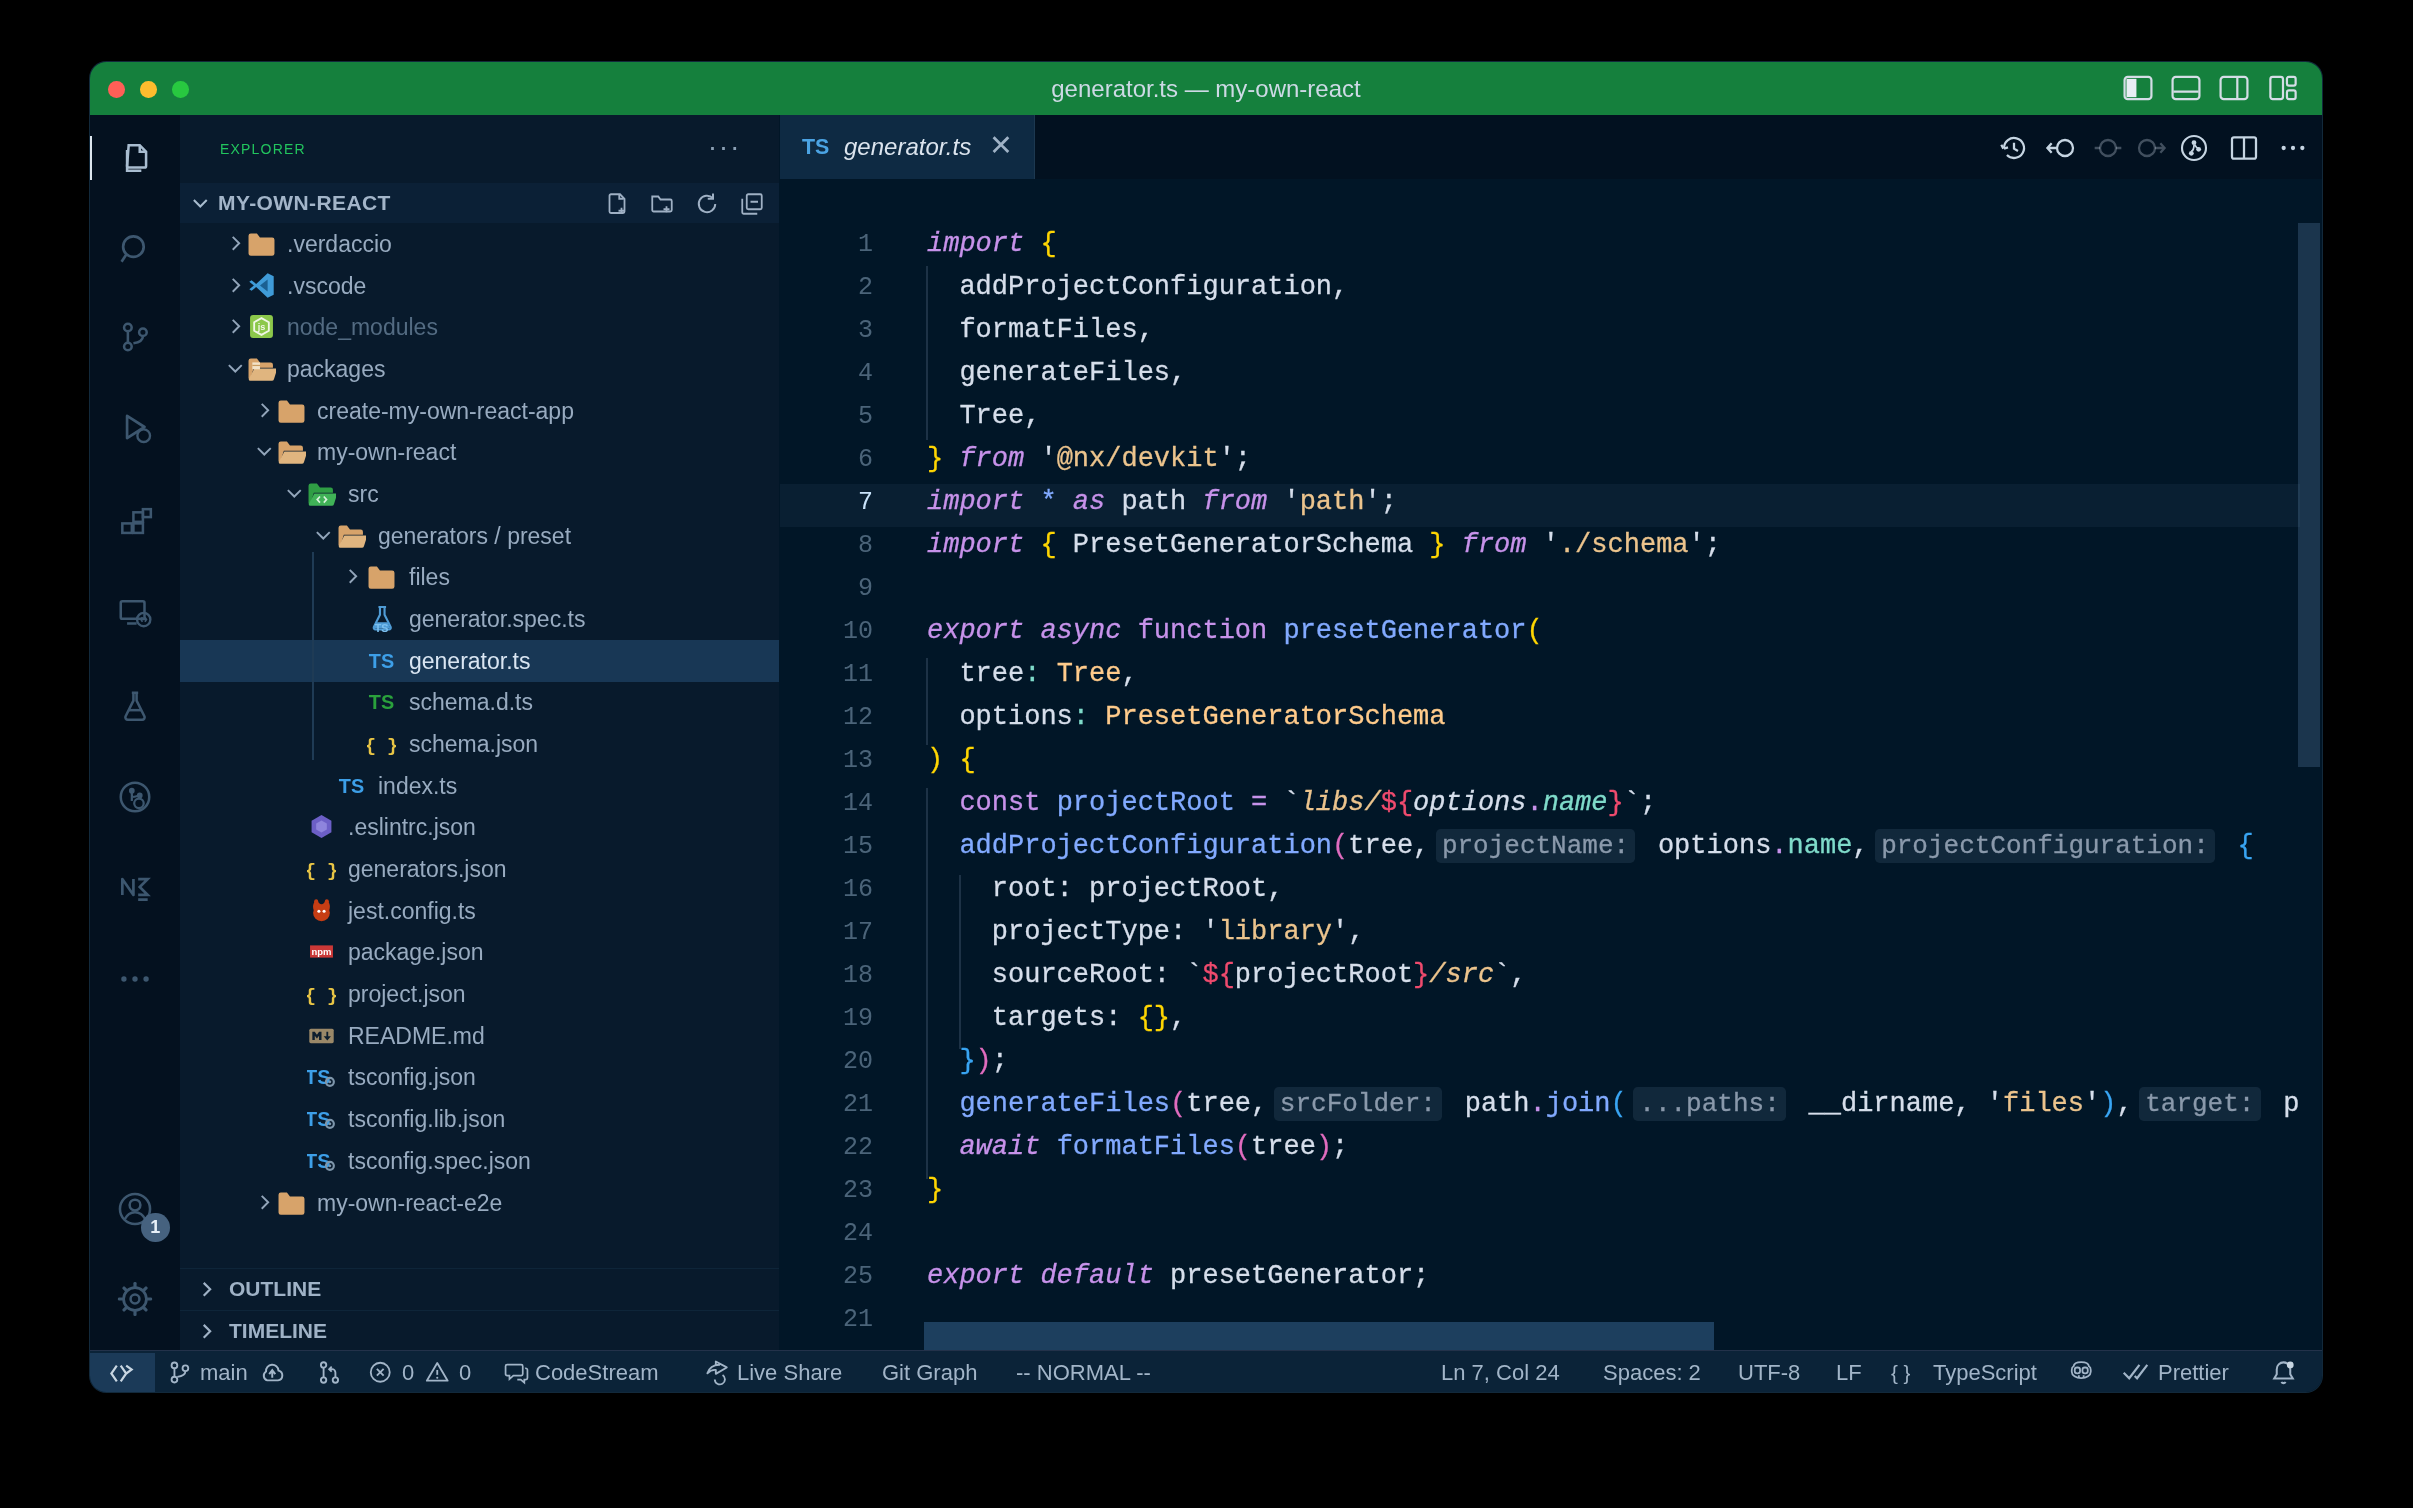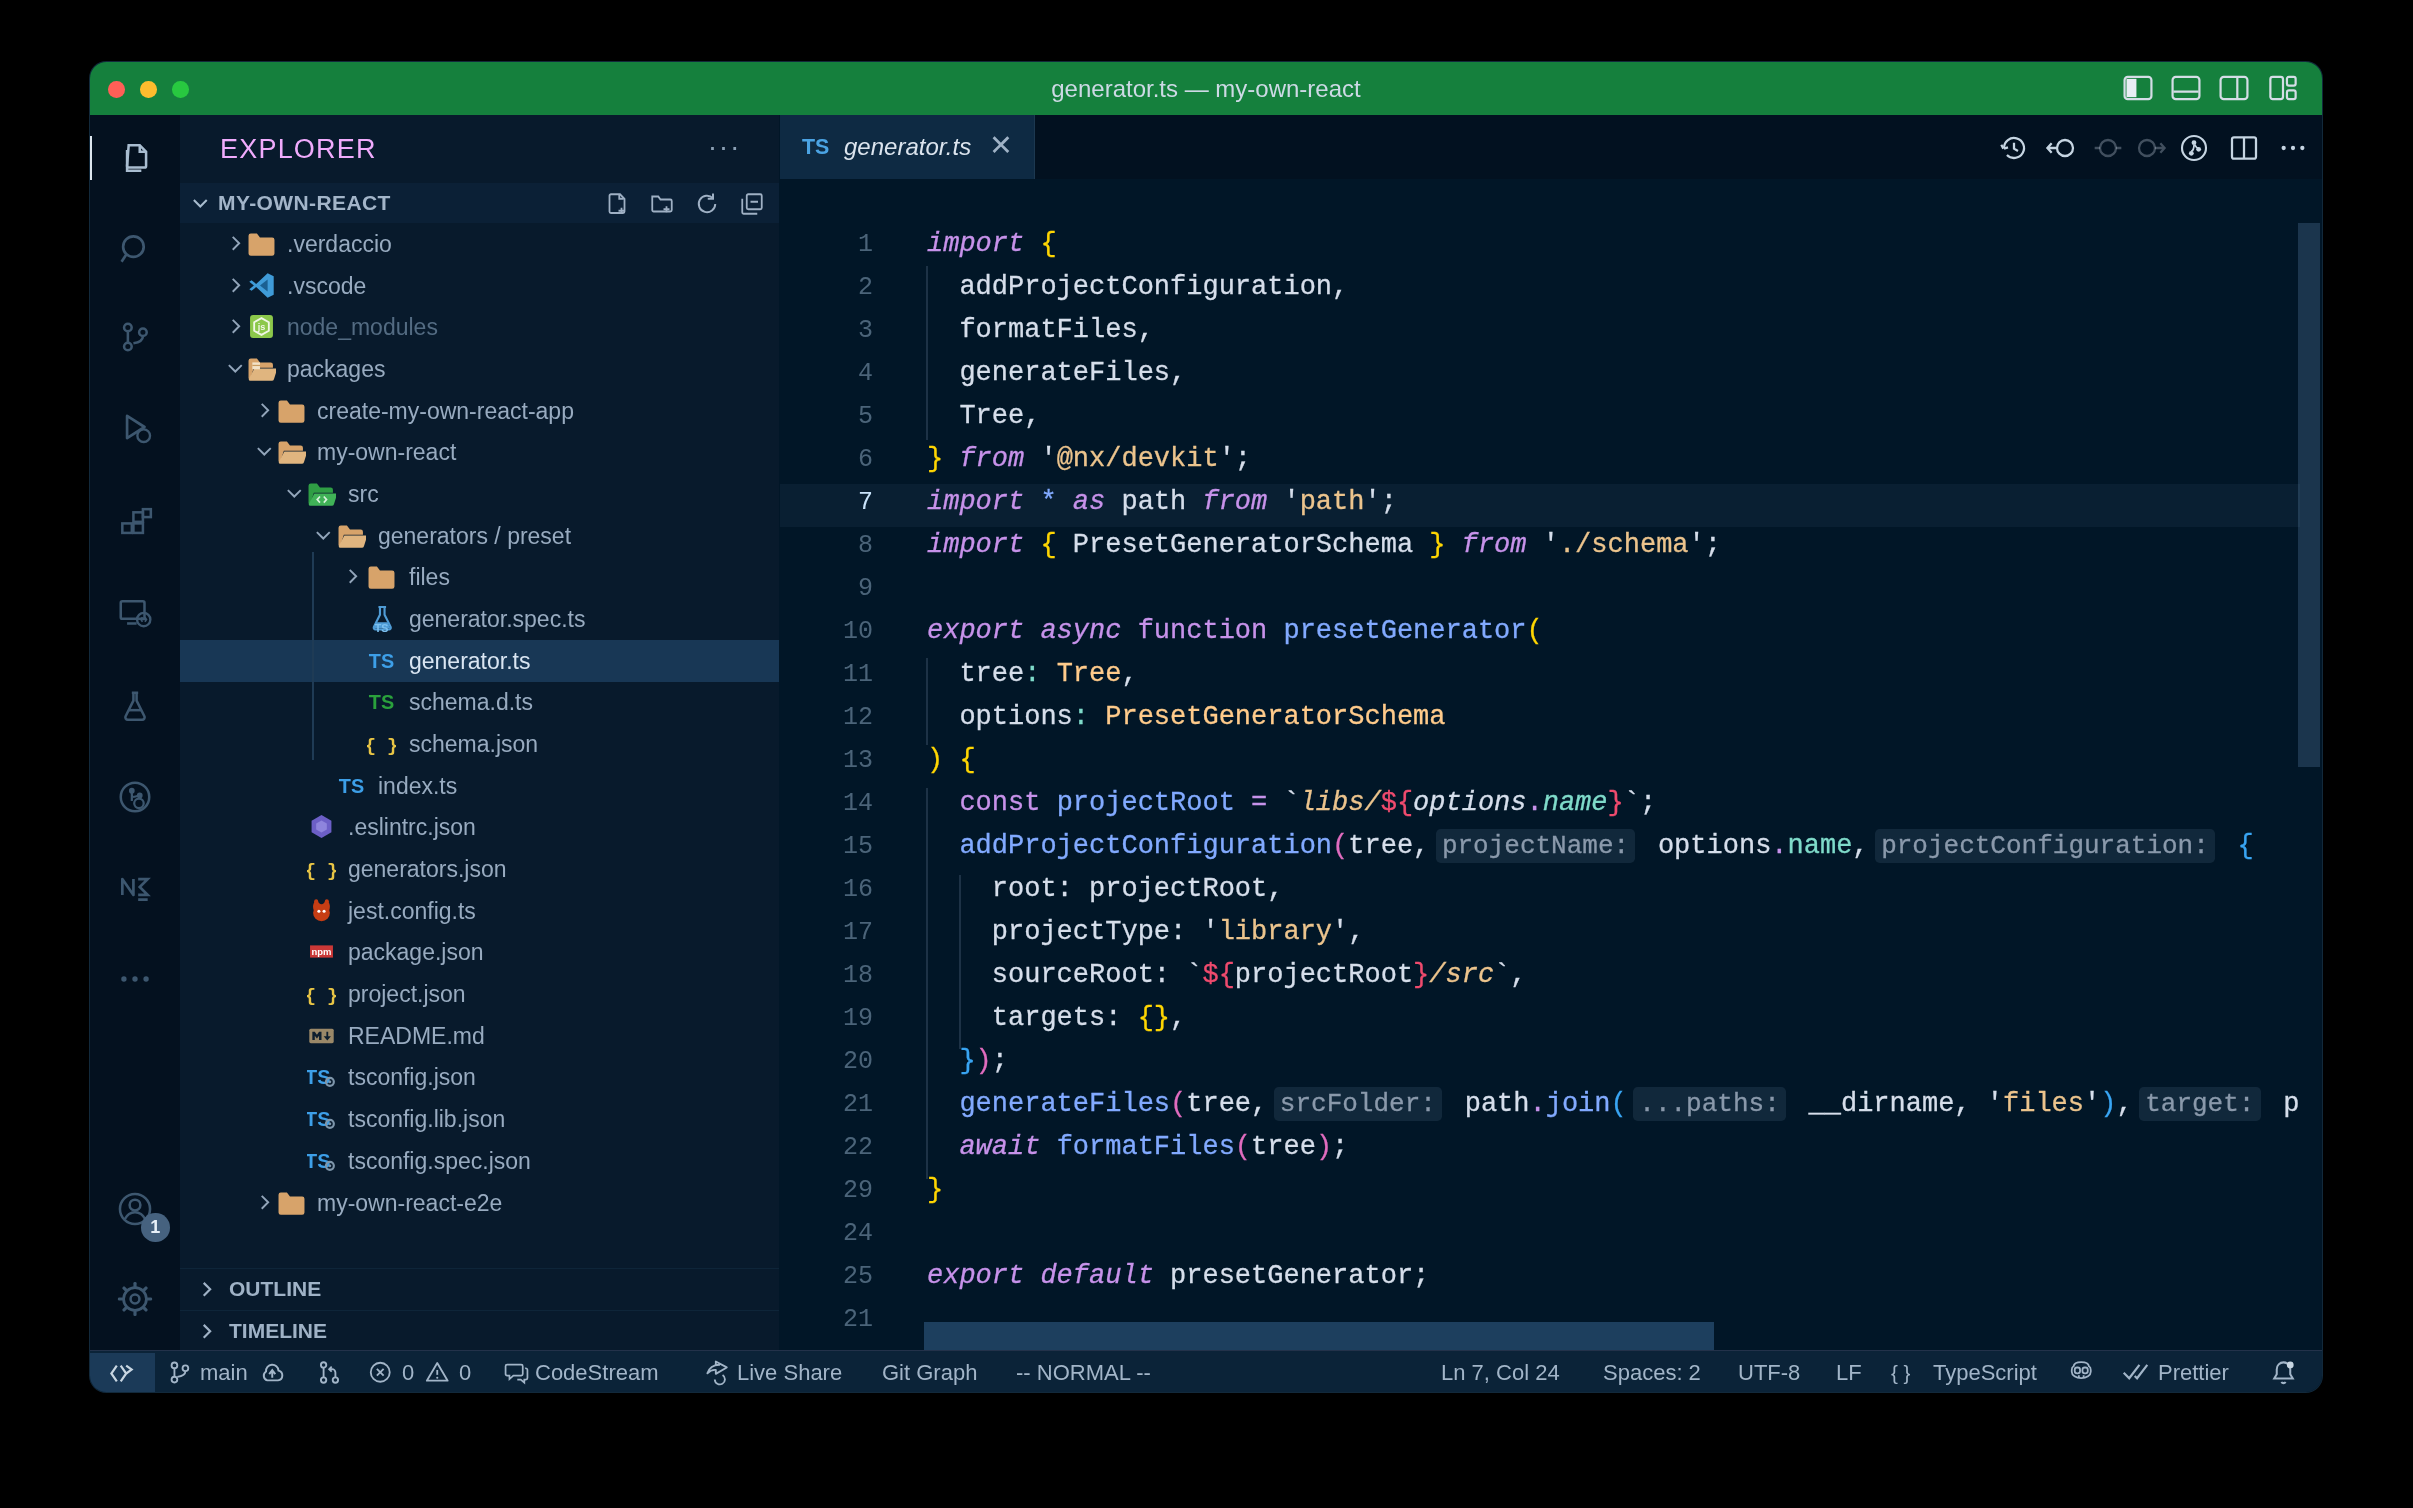--- a/index.html
+++ b/index.html
@@ -5,21 +5,21 @@
   html,body{margin:0;padding:0;background:#000;width:2413px;height:1509px;overflow:hidden}
   *{box-sizing:border-box}
   #win{position:absolute;left:89px;top:61px;width:2234px;height:1332px;background:#011627;border-radius:17.4px;overflow:hidden;border:1.6px solid rgba(110,140,170,0.16);font-family:"Liberation Sans",sans-serif}
   #titlebar{position:absolute;left:0;top:0;width:100%;height:53px;background:#15803d}
   .tl{position:absolute;top:19.4px;width:16.6px;height:16.6px;border-radius:50%}
   #title{position:absolute;left:0;top:0;width:100%;height:53px;line-height:53px;text-align:center;color:#cdd9e5;font-size:24px}
   .tbico{position:absolute;top:11px}
   #actbar{position:absolute;left:0;top:53px;width:90px;bottom:42px;background:#04111f}
   .aico{position:absolute;left:26px}
   #sidebar{position:absolute;left:90px;top:53px;width:599px;bottom:42px;background:#081a2c}
-  #expl{position:absolute;left:40px;top:0;height:68px;line-height:68px;color:#f0abfc;font-size:27px;letter-spacing:1.2px}
+  #expl{position:absolute;left:40px;top:0;height:68px;line-height:68px;color:#22c55e;font-size:14px;letter-spacing:1.2px}
   #sbdots{position:absolute;right:38px;top:0;height:68px;line-height:62px;color:#8ba0b5;font-size:28.5px;letter-spacing:1.6px}
   #secthead{position:absolute;left:0;top:68px;width:100%;height:40px;background:#0b2036}
   #secthead .lbl{position:absolute;left:38px;top:0;height:40px;line-height:40px;color:#a3b5c9;font-weight:bold;font-size:21px;letter-spacing:0.4px}
   #tree{position:absolute;left:0;top:108px;width:100%;height:1045px}
   .row{position:absolute;left:0;width:100%;height:42px}
   .row .txt{position:absolute;top:0;height:42px;line-height:42px;font-size:23px;color:#98abc0;white-space:pre}
   .row .chev{position:absolute;top:10.3px}
   .row .fico{position:absolute;top:6.3px}
   .row.sel{background:#183755}
   .row.sel .txt{color:#d9e5f2}
@@ -450,21 +450,21 @@
           <circle cx="12" cy="12" r="1.6" fill="#c6d5e2"></circle>
           <circle cx="19" cy="12" r="1.6" fill="#c6d5e2"></circle>
         </svg>
     </div>
     <div id="codearea">
       <div id="curline"></div>
       <div class="ig" style="left:146px;top:43px;height:174px"></div>
       <div class="ig" style="left:146px;top:435px;height:87px"></div>
       <div class="ig" style="left:146px;top:565px;height:391px"></div>
       <div class="ig" style="left:179px;top:652px;height:174px"></div>
-      <div id="gutter"><div>1</div><div>2</div><div>3</div><div>4</div><div>5</div><div>6</div><div class="cur">7</div><div>8</div><div>9</div><div>10</div><div>11</div><div>12</div><div>13</div><div>14</div><div>15</div><div>16</div><div>17</div><div>18</div><div>19</div><div>20</div><div>21</div><div>22</div><div>29</div><div>24</div><div>25</div><div>21</div></div>
+      <div id="gutter"><div>1</div><div>2</div><div>3</div><div>4</div><div>5</div><div>6</div><div class="cur">7</div><div>8</div><div>9</div><div>10</div><div>11</div><div>12</div><div>13</div><div>14</div><div>15</div><div>16</div><div>17</div><div>18</div><div>19</div><div>20</div><div>21</div><div>22</div><div>23</div><div>24</div><div>25</div><div>21</div></div>
       <div id="lines"><div><span class="k">import</span> <span class="b1">{</span></div><div>  addProjectConfiguration,</div><div>  formatFiles,</div><div>  generateFiles,</div><div>  Tree,</div><div><span class="b1">}</span> <span class="k">from</span> '<span class="s">@nx/devkit</span>';</div><div><span class="k">import</span> <span class="st">*</span> <span class="k">as</span> path <span class="k">from</span> '<span class="s">path</span>';</div><div><span class="k">import</span> <span class="b1">{</span> PresetGeneratorSchema <span class="b1">}</span> <span class="k">from</span> '<span class="s">./schema</span>';</div><div></div><div><span class="k">export</span> <span class="k">async</span> <span class="kk">function</span> <span class="fn">presetGenerator</span><span class="b1">(</span></div><div>  tree<span class="tc">:</span> <span class="ty">Tree</span>,</div><div>  options<span class="tc">:</span> <span class="ty">PresetGeneratorSchema</span></div><div><span class="b1">) {</span></div><div>  <span class="kk">const</span> <span class="fn">projectRoot</span> <span class="kk">=</span> `<span class="si">libs/</span><span class="t">${</span><span class="idi">options</span><span class="dot">.</span><span class="mint">name</span><span class="t">}</span>`;</div><div>  <span class="fn">addProjectConfiguration</span><span class="b2">(</span>tree,<span class="hint">projectName:</span> options<span class="dot">.</span><span class="tc">name</span>,<span class="hint">projectConfiguration:</span> <span class="b3">{</span></div><div>    root: projectRoot,</div><div>    projectType: '<span class="s">library</span>',</div><div>    sourceRoot: `<span class="t">${</span>projectRoot<span class="t">}</span><span class="si">/src</span>`,</div><div>    targets: <span class="b1">{}</span>,</div><div>  <span class="b3">}</span><span class="b2">)</span>;</div><div>  <span class="fn">generateFiles</span><span class="b2">(</span>tree,<span class="hint">srcFolder:</span> path<span class="dot">.</span><span class="fn">join</span><span class="b3">(</span><span class="hint">...paths:</span> __dirname, '<span class="s">files</span>'<span class="b3">)</span>,<span class="hint">target:</span> projectRoot</div><div>  <span class="k">await</span> <span class="fn">formatFiles</span><span class="b2">(</span>tree<span class="b2">)</span>;</div><div><span class="b1">}</span></div><div></div><div><span class="k">export</span> <span class="k">default</span> presetGenerator;</div><div></div></div>
       <div id="vsb" style="top:0px;height:544px"></div>
       <div id="hsb" style="left:144px;bottom:0px;width:790px"></div>
     </div>
   </div>
 
   <div id="status">
     <div id="remote">
         <svg style="left:19px;top:8.7px" width="25" height="25" viewBox="0 0 16 16">
           <path d="M5 3L1.5 8 5 13M7.5 13L11 8 7.5 3" fill="none" stroke="#c8d6e2" stroke-width="1.4"></path>

